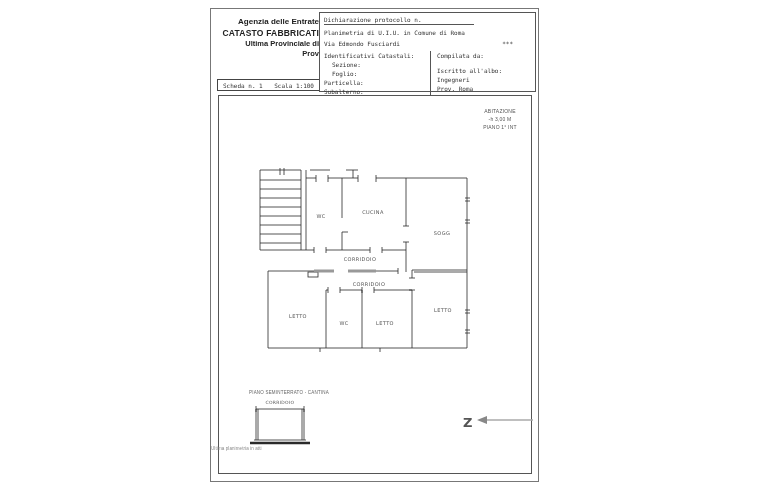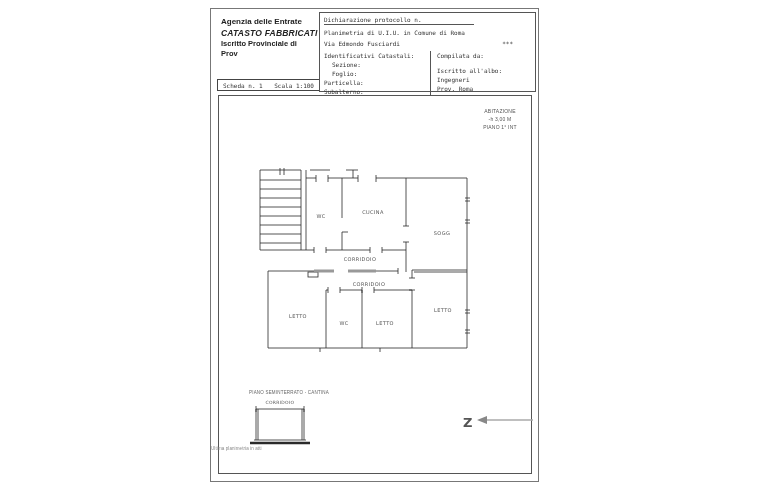--- a/index.html
+++ b/index.html
@@ -5,23 +5,23 @@
   html,body{margin:0;padding:0;}
   body{
     width:764px;height:492px;background:#ffffff;position:relative;
     font-family:"Liberation Sans",sans-serif;color:#222;overflow:hidden;
   }
   .abs{position:absolute;}
   
   .page-frame{left:210px;top:8px;width:327px;height:472px;border:1px solid #777;background:#fff;}
   .draw-frame{left:218px;top:95px;width:312px;height:377px;border:1px solid #555;background:#fff;}
   
-  .agency{left:221px;top:17px;width:98px;height:60px;text-align:left;line-height:1.35;}
+  .agency{left:221px;top:17px;width:98px;height:60px;text-align:right;line-height:1.35;}
   .agency .l1{font-size:8px;font-weight:bold;}
-  .agency .l2{font-size:8.5px;font-weight:bold;letter-spacing:.2px;font-style:italic;}
+  .agency .l2{font-size:8.5px;font-weight:bold;letter-spacing:.2px;}
   .agency .l3,.agency .l4{font-size:7.5px;font-weight:bold;}
   .scheda-box{left:217px;top:79px;width:103px;height:12px;border:1px solid #444;
     display:flex;justify-content:space-between;align-items:center;padding:0 5px;box-sizing:border-box;
     font-family:"DejaVu Sans Mono",monospace;font-size:6px;color:#333;}
   
   .decl-box{left:319px;top:12px;width:217px;height:80px;border:1px solid #555;box-sizing:border-box;
     font-family:"DejaVu Sans Mono",monospace;font-size:6px;color:#333;}
   .decl-title{margin:3px 4px 0 4px;border-bottom:1px solid #555;width:150px;padding-bottom:1px;}
   .decl-plan{margin:4px 4px 0 4px;}
   .decl-addr{margin:4px 4px 0 4px;display:flex;justify-content:space-between;padding-right:18px;}
@@ -42,21 +42,21 @@
 </style>
 </head>
 <body>
 
 <div class="abs page-frame"></div>
 <div class="abs draw-frame"></div>
 
 <div class="abs agency">
   <div class="l1">Agenzia delle Entrate</div>
   <div class="l2">CATASTO FABBRICATI</div>
-  <div class="l3">Iscritto Provinciale di</div>
+  <div class="l3">Ultima Provinciale di</div>
   <div class="l4">Prov</div>
 </div>
 
 <div class="abs scheda-box">
   <span>Scheda n. 1</span>
   <span>Scala 1:100</span>
 </div>
 
 <div class="abs decl-box">
   <div class="decl-title">Dichiarazione protocollo n.</div>

